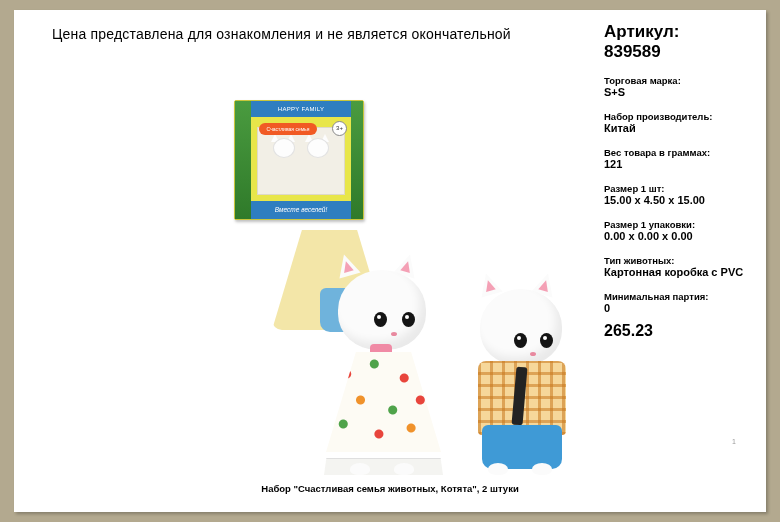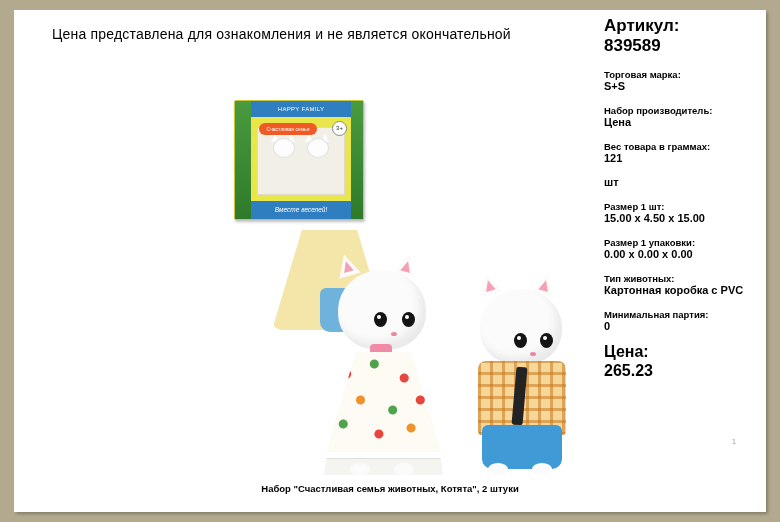--- a/index.html
+++ b/index.html
@@ -305,21 +305,21 @@
     text-align: center;
     font-size: 9.5px;
     font-weight: bold;
     color: #000;
   }
 
   
   .info {
     position: absolute;
     left: 590px;
-    top: 6px;
+    top: 12px;
     width: 160px;
     color: #000;
   }
   .sku-label {
     font-size: 17px;
     font-weight: bold;
     line-height: 20px;
   }
   .sku-value {
     font-size: 17px;
@@ -439,45 +439,43 @@
   <div class="info">
     <div class="sku-label">Артикул:</div>
     <div class="sku-value">839589</div>
 
     <div class="spec">
       <div class="k">Торговая марка:</div>
       <div class="v">S+S</div>
     </div>
     <div class="spec">
       <div class="k">Набор производитель:</div>
-      <div class="v">Цена</div>
+      <div class="v">Китай</div>
     </div>
     <div class="spec">
       <div class="k">Вес товара в граммах:</div>
       <div class="v">121</div>
     </div>
     <div class="spec">
-      <div class="v">шт</div>
     </div>
     <div class="spec">
       <div class="k">Размер 1 шт:</div>
       <div class="v">15.00 x 4.50 x 15.00</div>
     </div>
     <div class="spec">
       <div class="k">Размер 1 упаковки:</div>
       <div class="v">0.00 x 0.00 x 0.00</div>
     </div>
     <div class="spec">
       <div class="k">Тип животных:</div>
       <div class="v">Картонная коробка с PVC</div>
     </div>
     <div class="spec">
       <div class="k">Минимальная партия:</div>
       <div class="v">0</div>
     </div>
 
-    <div class="price-label">Цена:</div>
     <div class="price-value">265.23</div>
   </div>
 
   <div class="caption">Набор "Счастливая семья животных, Котята", 2 штуки</div>
 
 </div>
 
 </body></html>

